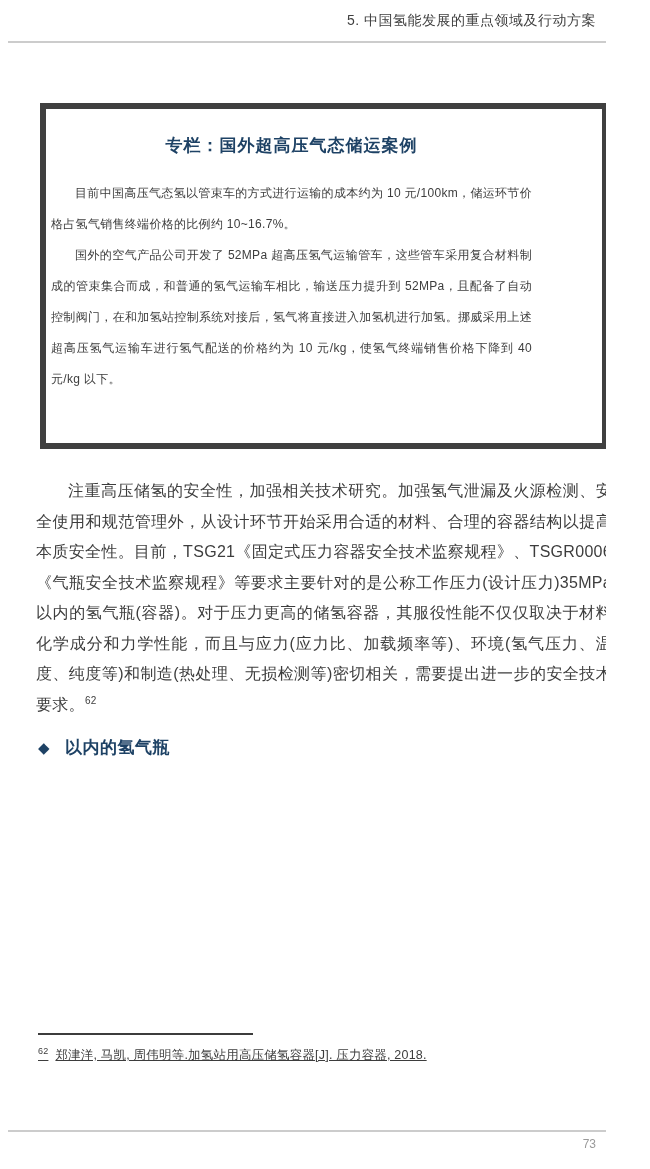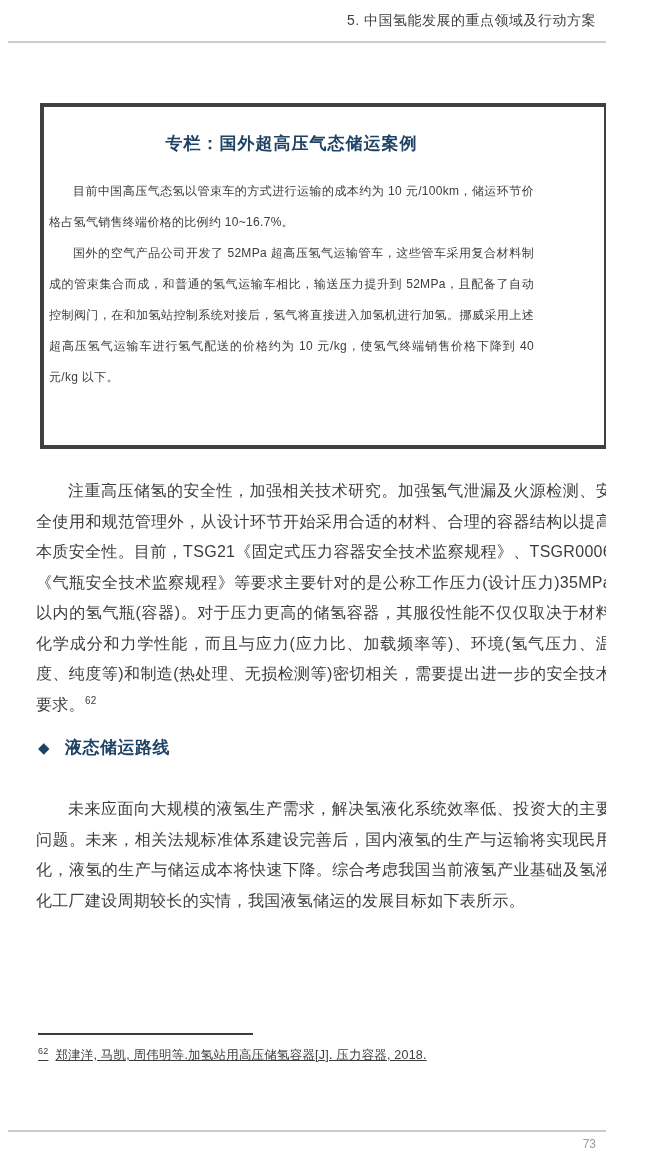--- a/index.html
+++ b/index.html
@@ -14,21 +14,21 @@
     position:absolute; top:12px; right:10px;
     font-size:14px; color:#3f3f3f; letter-spacing:0.5px;
     white-space:nowrap;
   }
   .rule-top {
     position:absolute; top:41px; left:8px; width:634px; height:2px;
     background:#cccccc;
   }
   .callout {
     position:absolute; left:40px; top:103px; width:568px; height:346px;
-    border:4px solid #404040; box-sizing:border-box;
+    border:6px solid #404040; box-sizing:border-box;
     padding:25px 70px 0 5px;
   }
   .callout-title {
     text-align:center; color:#1e4265; font-weight:bold;
     font-size:17px; margin:0 0 21px 0; letter-spacing:1px;
   }
   .callout p {
     margin:0; font-size:12px; line-height:31px; color:#3d3d3d;
     text-align:justify; text-indent:2em; letter-spacing:0.3px;
   }
@@ -82,24 +82,23 @@
   <div class="callout">
     <div class="callout-title">专栏：国外超高压气态储运案例</div>
     <p>目前中国高压气态氢以管束车的方式进行运输的成本约为 10 元/100km，储运环节价格占氢气销售终端价格的比例约 10~16.7%。</p>
     <p>国外的空气产品公司开发了 52MPa 超高压氢气运输管车，这些管车采用复合材料制成的管束集合而成，和普通的氢气运输车相比，输送压力提升到 52MPa，且配备了自动控制阀门，在和加氢站控制系统对接后，氢气将直接进入加氢机进行加氢。挪威采用上述超高压氢气运输车进行氢气配送的价格约为 10 元/kg，使氢气终端销售价格下降到 40 元/kg 以下。</p>
   </div>
 
   <p class="para" id="para-safety"><span>注重高压储氢的安全性，加强相关技术研究。加强氢气泄漏及火源检测、安全使用和规范管理外，从设计环节开始采用合适的材料、合理的容器结构以提高本质安全性。目前，TSG21《固定式压力容器安全技术监察规程》、TSGR0006《气瓶安全技术监察规程》等要求主要针对的是公称工作压力(设计压力)35MPa 以内的氢气瓶(容器)。对于压力更高的储氢容器，其服役性能不仅仅取决于材料化学成分和力学性能，而且与应力(应力比、加载频率等)、环境(氢气压力、温度、纯度等)和制造(热处理、无损检测等)密切相关，需要提出进一步的安全技术要求。</span><span class="footref">62</span></p>
 
   <div class="section-heading">
     <span class="diamond-icon">◆</span>
-    <span>液态储运路线</span>
+    <span>以内的氢气瓶</span>
   </div>
 
-  <p class="para" id="para-liquid">未来应面向大规模的液氢生产需求，解决氢液化系统效率低、投资大的主要问题。未来，相关法规标准体系建设完善后，国内液氢的生产与运输将实现民用化，液氢的生产与储运成本将快速下降。综合考虑我国当前液氢产业基础及氢液化工厂建设周期较长的实情，我国液氢储运的发展目标如下表所示。</p>
 
   <div class="footnote-rule"></div>
   <div class="footnote"><span class="footnote-marker">62</span><span>郑津洋, 马凯, 周伟明等.加氢站用高压储氢容器[J]. 压力容器, 2018.</span></div>
 
   <div class="rule-bottom"></div>
   <div class="page-number">73</div>
 
 </div>
 
 </body></html>

